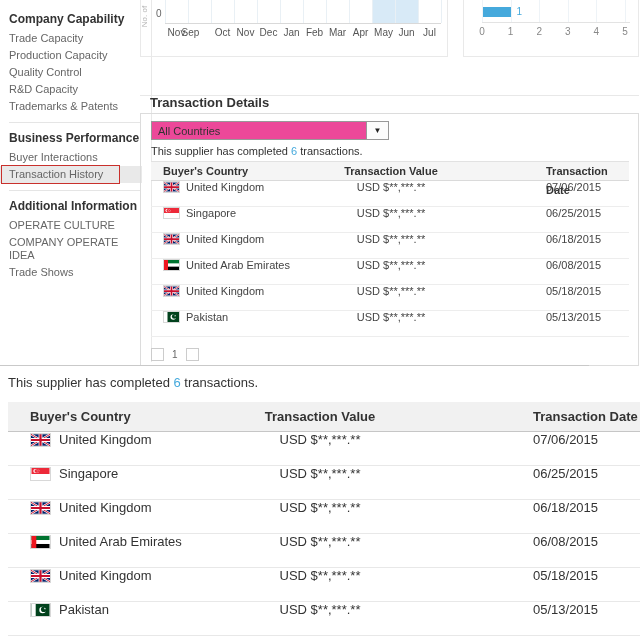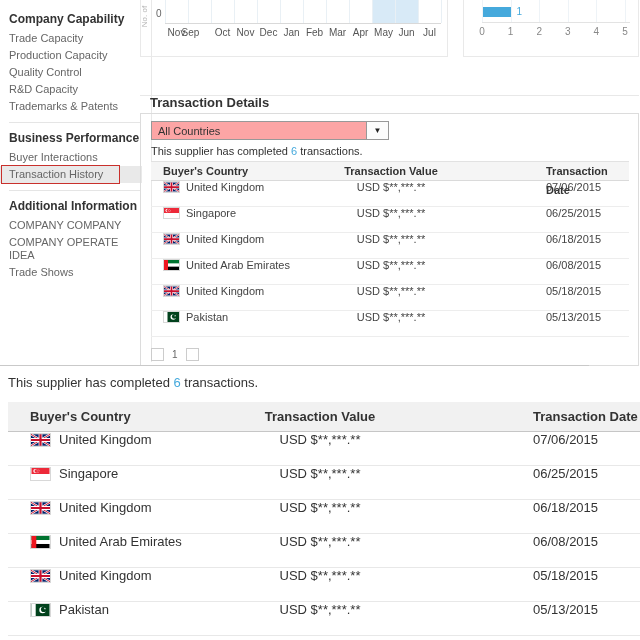--- a/index.html
+++ b/index.html
@@ -32,21 +32,21 @@
   .c-val  { position:absolute; top:6px; font-size:10px; }
   .c-grid { position:absolute; top:0; height:22px; width:1px; background:#eef3f7; }
   .c-axis { position:absolute; left:18px; right:8px; top:22px; border-top:1px solid #e3e3e3; }
   .c-tick { position:absolute; top:26px; width:20px; margin-left:-10px; text-align:center; font-size:10px; color:#888; }
 
   
   .section-title { position:absolute; left:150px; top:71px; font-size:13px; font-weight:bold; color:#333;margin-top:24px; }
   .section-rule { position:absolute; left:140px; top:95px; width:499px; border-top:1px solid #e8e8e8; }
   .panel { position:absolute; left:140px; top:113px; width:499px; height:253px; border:1px solid #dcdcdc; }
   .dropdown { position:absolute; left:10px; top:7px; width:238px; height:19px;
-              border:1px solid #989898; background:#fca5a5; display:flex; cursor:pointer; }
+              border:1px solid #989898; background:#ec4899; display:flex; cursor:pointer; }
   .dropdown-value { flex:1; font-size:11px; color:#333; padding:3px 0 0 6px; overflow:hidden; white-space:nowrap; }
   .dropdown-btn { width:22px; border-left:1px solid #989898; background:#fcfcfc;
                   display:flex; align-items:center; justify-content:center; font-size:8px; color:#222; }
   .summary-sm { position:absolute; left:10px; top:31px; font-size:11px; color:#333; }
   .blue { color:#45a9dc; }
 
   
   .tbl { position:absolute; }
   .tbl-sm { left:10px; top:47px; width:478px; }
   .t-head { display:flex; font-weight:bold; color:#333; background:#f5f5f5; }
@@ -90,21 +90,21 @@
         <div class="side-item">R&amp;D Capacity</div>
         <div class="side-item">Trademarks &amp; Patents</div>
       </div>
       <div class="side-section divided">
         <div class="side-title">Business Performance</div>
         <div class="side-item">Buyer Interactions</div>
         <div class="side-item active">Transaction History<div class="red-box" style="border-color: rgb(201, 48, 44);"></div></div>
       </div>
       <div class="side-section divided">
         <div class="side-title">Additional Information</div>
-        <div class="side-item">COMPANY COMPANY</div>
+        <div class="side-item">OPERATE CULTURE</div>
         <div class="side-item">COMPANY OPERATE IDEA</div>
         <div class="side-item">Trade Shows</div>
       </div>
     </aside>
 
   <div class="chart-left" id="monthly-chart">
     <div class="ylab">No. of</div>
     <div class="ytick0">0</div>
     <div class="m-axis"></div>
   <div class="m-grid" style="left: 24px;"></div>

